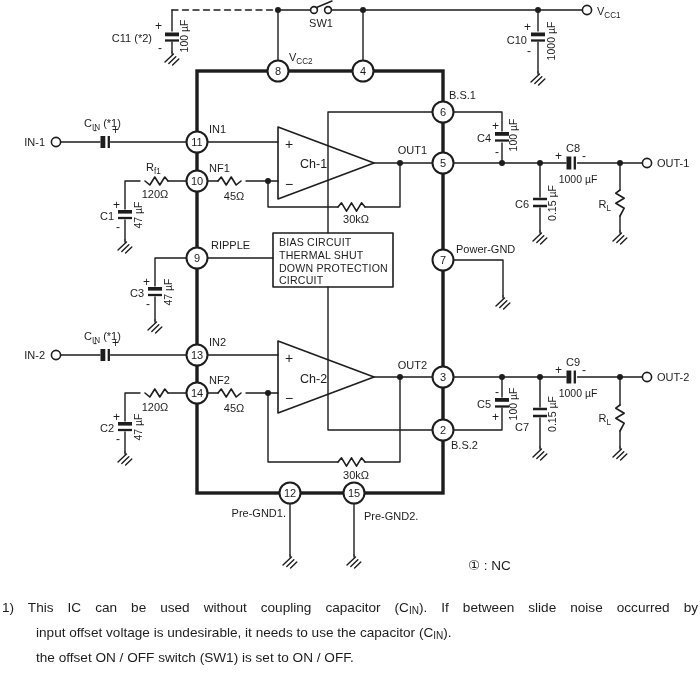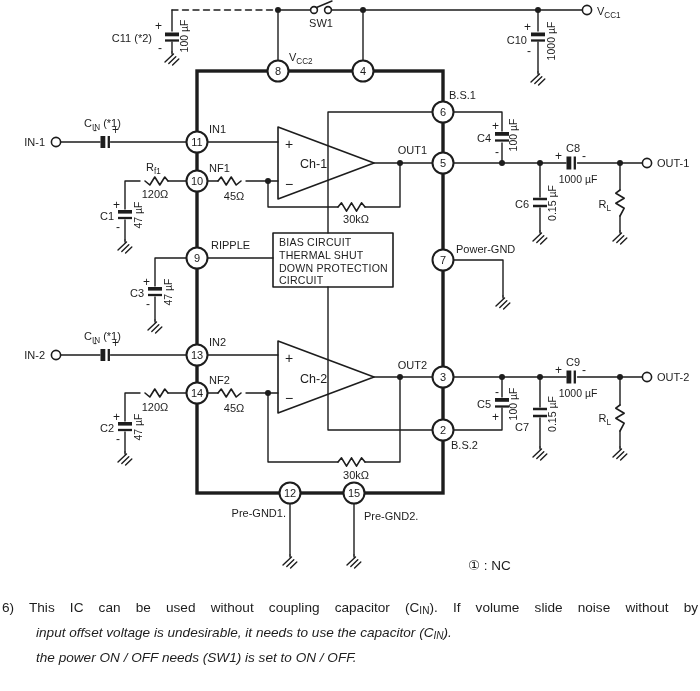--- a/index.html
+++ b/index.html
@@ -21,21 +21,21 @@
   .end  { text-anchor:end; }
   .v    { font-size:10.5px; text-anchor:middle; }
   .sgn  { font-size:12px; }
   .asgn { font-size:14px; text-anchor:middle; }
   .amp  { font-size:12.5px; }
   .bias { font-size:10.6px; letter-spacing:.2px; }
   .nc   { font-size:13.5px; }
   .foot { position:absolute; left:2px; top:597px; width:696px; font-size:13.6px; line-height:22px; }
   .fline{ white-space:nowrap; }
   .fj   { white-space:normal; text-align:justify; text-align-last:justify; }
-  .find { padding-left:34px;font-style:italic; }
+  .find { padding-left:34px; }
   .subtx{ font-size:74%; vertical-align:-0.18em; }
 </style>
 </head>
 <body>
 
 <div class="page">
 <svg width="700" height="596" viewBox="0 0 700 596">
   <defs>
     <g id="gnd">
       <path class="w" d="M0,0 V2 M-7,10 L1.5,2 M-3.2,11.5 L3.8,4.8 M0.6,13 L6.8,7"></path>
@@ -365,17 +365,17 @@
     <text class="bias" x="279" y="246">BIAS CIRCUIT</text>
     <text class="bias" x="279" y="259">THERMAL SHUT</text>
     <text class="bias" x="279" y="271.5">DOWN PROTECTION</text>
     <text class="bias" x="279" y="284">CIRCUIT</text>
 
     <text class="nc" x="468" y="570">①  :  NC</text>
   </g>
 </svg>
 
 <div class="foot">
-  <div class="fline fj"><span>6) This IC can be used without coupling capacitor (C</span><span class="subtx">IN</span><span>). If volume slide noise without by</span></div>
+  <div class="fline fj"><span>1) This IC can be used without coupling capacitor (C</span><span class="subtx">IN</span><span>). If between slide noise occurred by</span></div>
   <div class="fline find"><span>input offset voltage is undesirable, it needs to use the capacitor (C</span><span class="subtx">IN</span><span>).</span></div>
-  <div class="fline find"><span>the power ON / OFF needs (SW1) is set to ON / OFF.</span></div>
+  <div class="fline find"><span>the offset ON / OFF switch (SW1) is set to ON / OFF.</span></div>
 </div>
 </div>
 
 </body></html>

